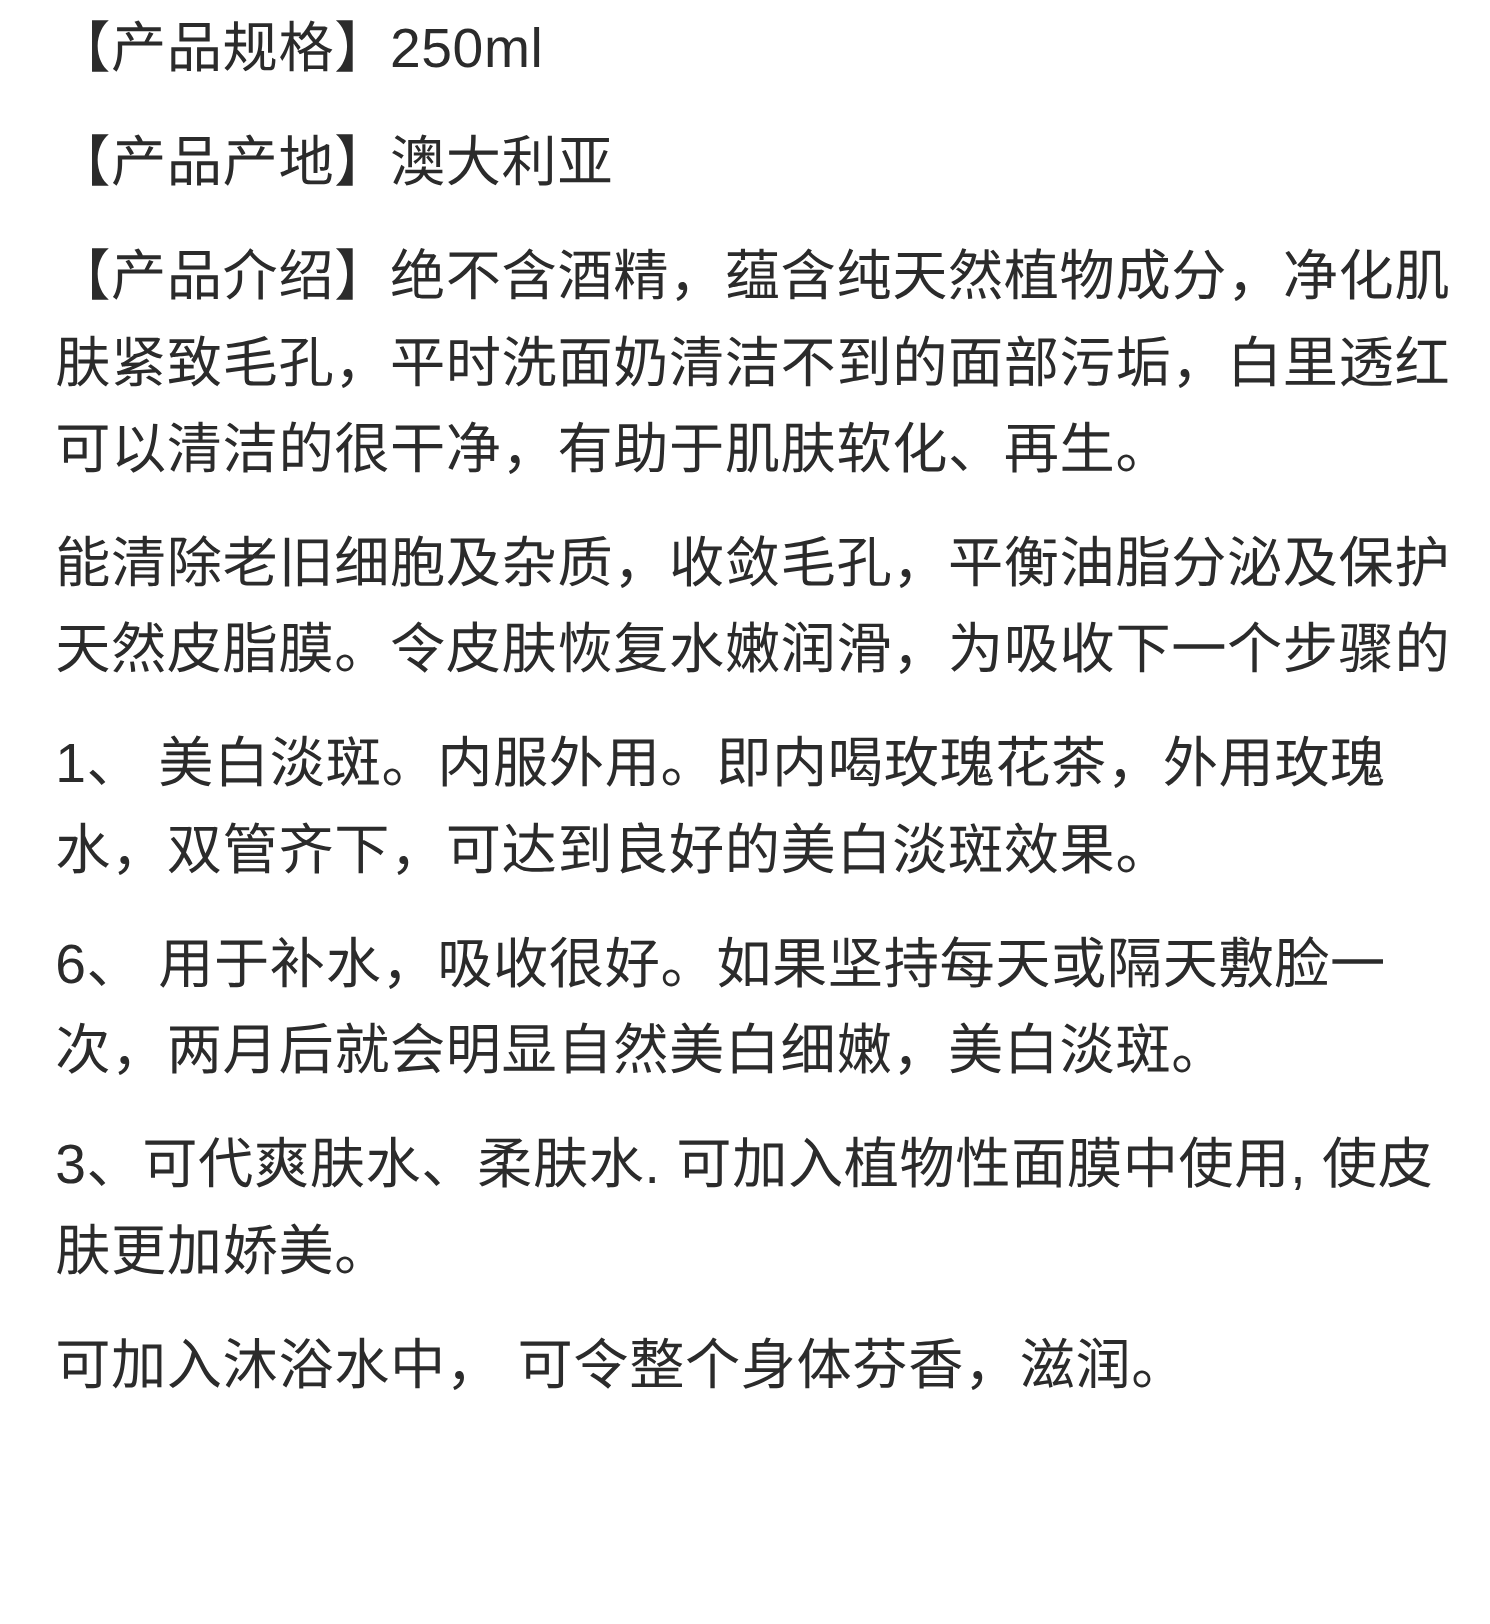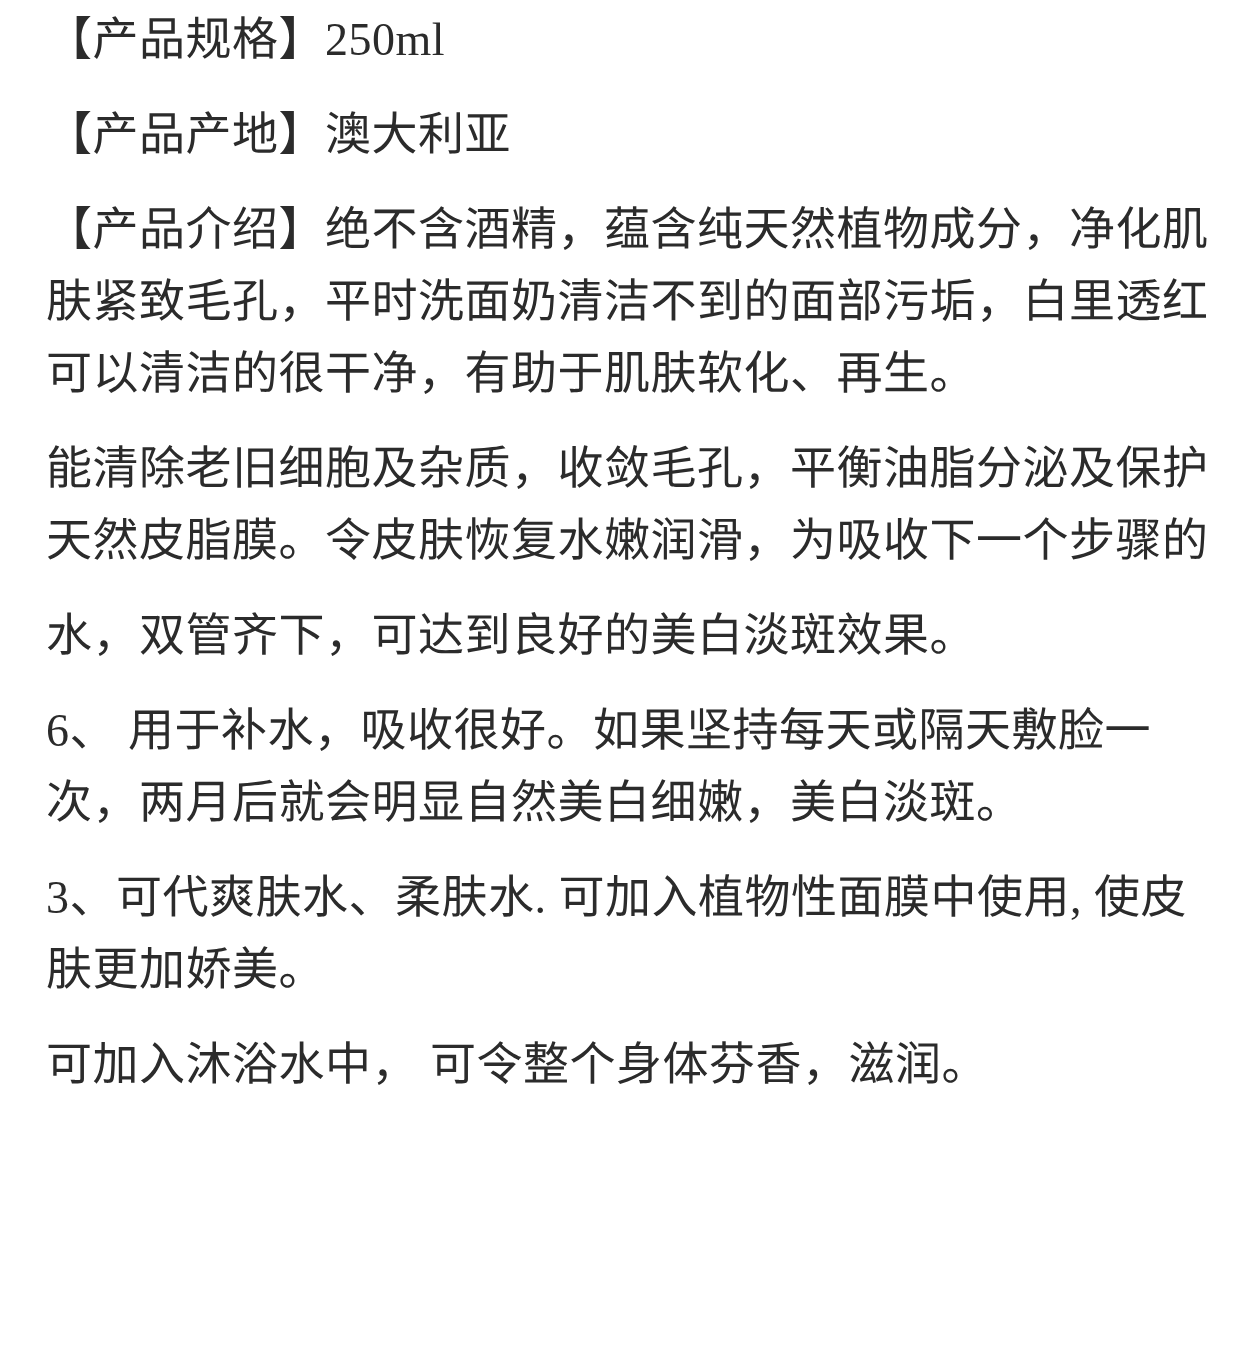--- a/index.html
+++ b/index.html
@@ -19,21 +19,20 @@
   }
   .doc {
     padding: 4px 50px 0 46px;
   }
   .para {
     font-size: 46px;
     line-height: 72px;
     margin-bottom: 23px;
     font-weight: 400;
     letter-spacing: 0.5px;
-    font-family: Liberation Serif, serif;
   }
   .line {
     white-space: pre;
   }
 </style>
 </head>
 <body>
 
 <div class="doc">
 
@@ -50,20 +49,21 @@
     <div class="line">肤紧致毛孔，平时洗面奶清洁不到的面部污垢，白里透红</div>
     <div class="line">可以清洁的很干净，有助于肌肤软化、再生。</div>
   </div>
 
   <div class="para">
     <div class="line">能清除老旧细胞及杂质，收敛毛孔，平衡油脂分泌及保护</div>
     <div class="line">天然皮脂膜。令皮肤恢复水嫩润滑，为吸收下一个步骤的</div>
   </div>
 
   <div class="para">
+    <div class="line">1、 美白淡斑。内服外用。即内喝玫瑰花茶，外用玫瑰</div>
     <div class="line">水，双管齐下，可达到良好的美白淡斑效果。</div>
   </div>
 
   <div class="para">
     <div class="line">6、 用于补水，吸收很好。如果坚持每天或隔天敷脸一</div>
     <div class="line">次，两月后就会明显自然美白细嫩，美白淡斑。</div>
   </div>
 
 
   <div class="para">

